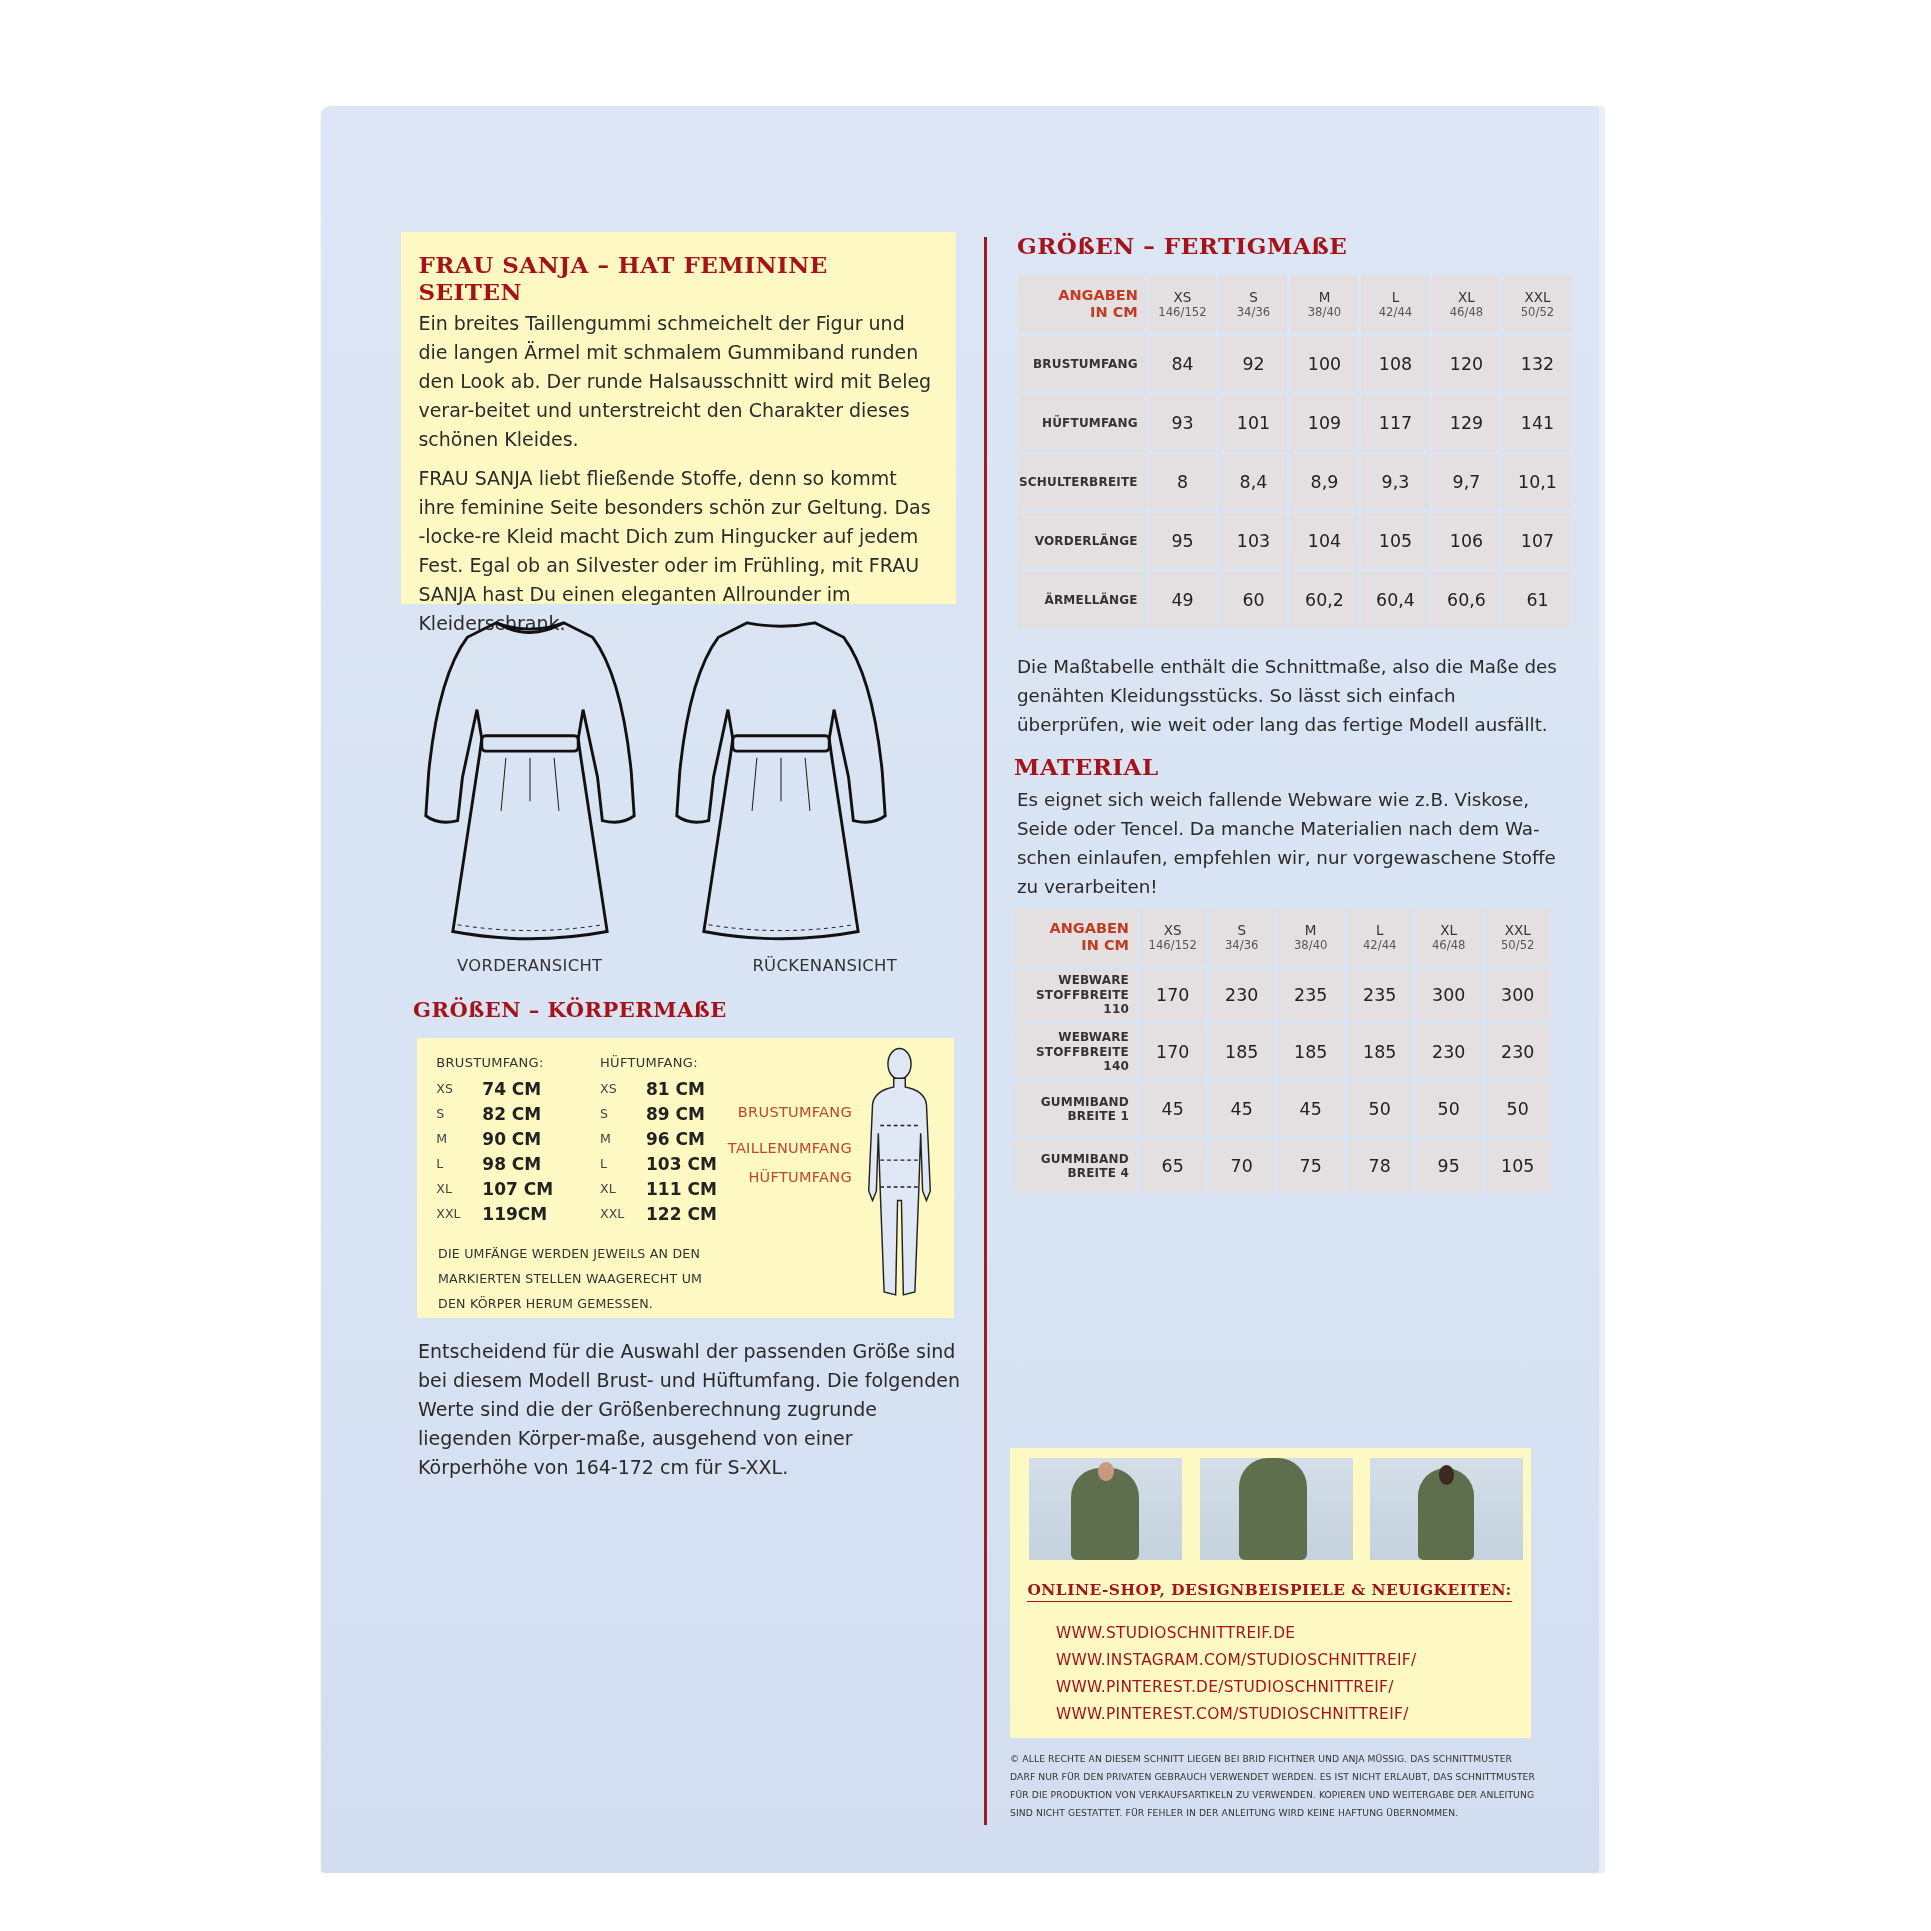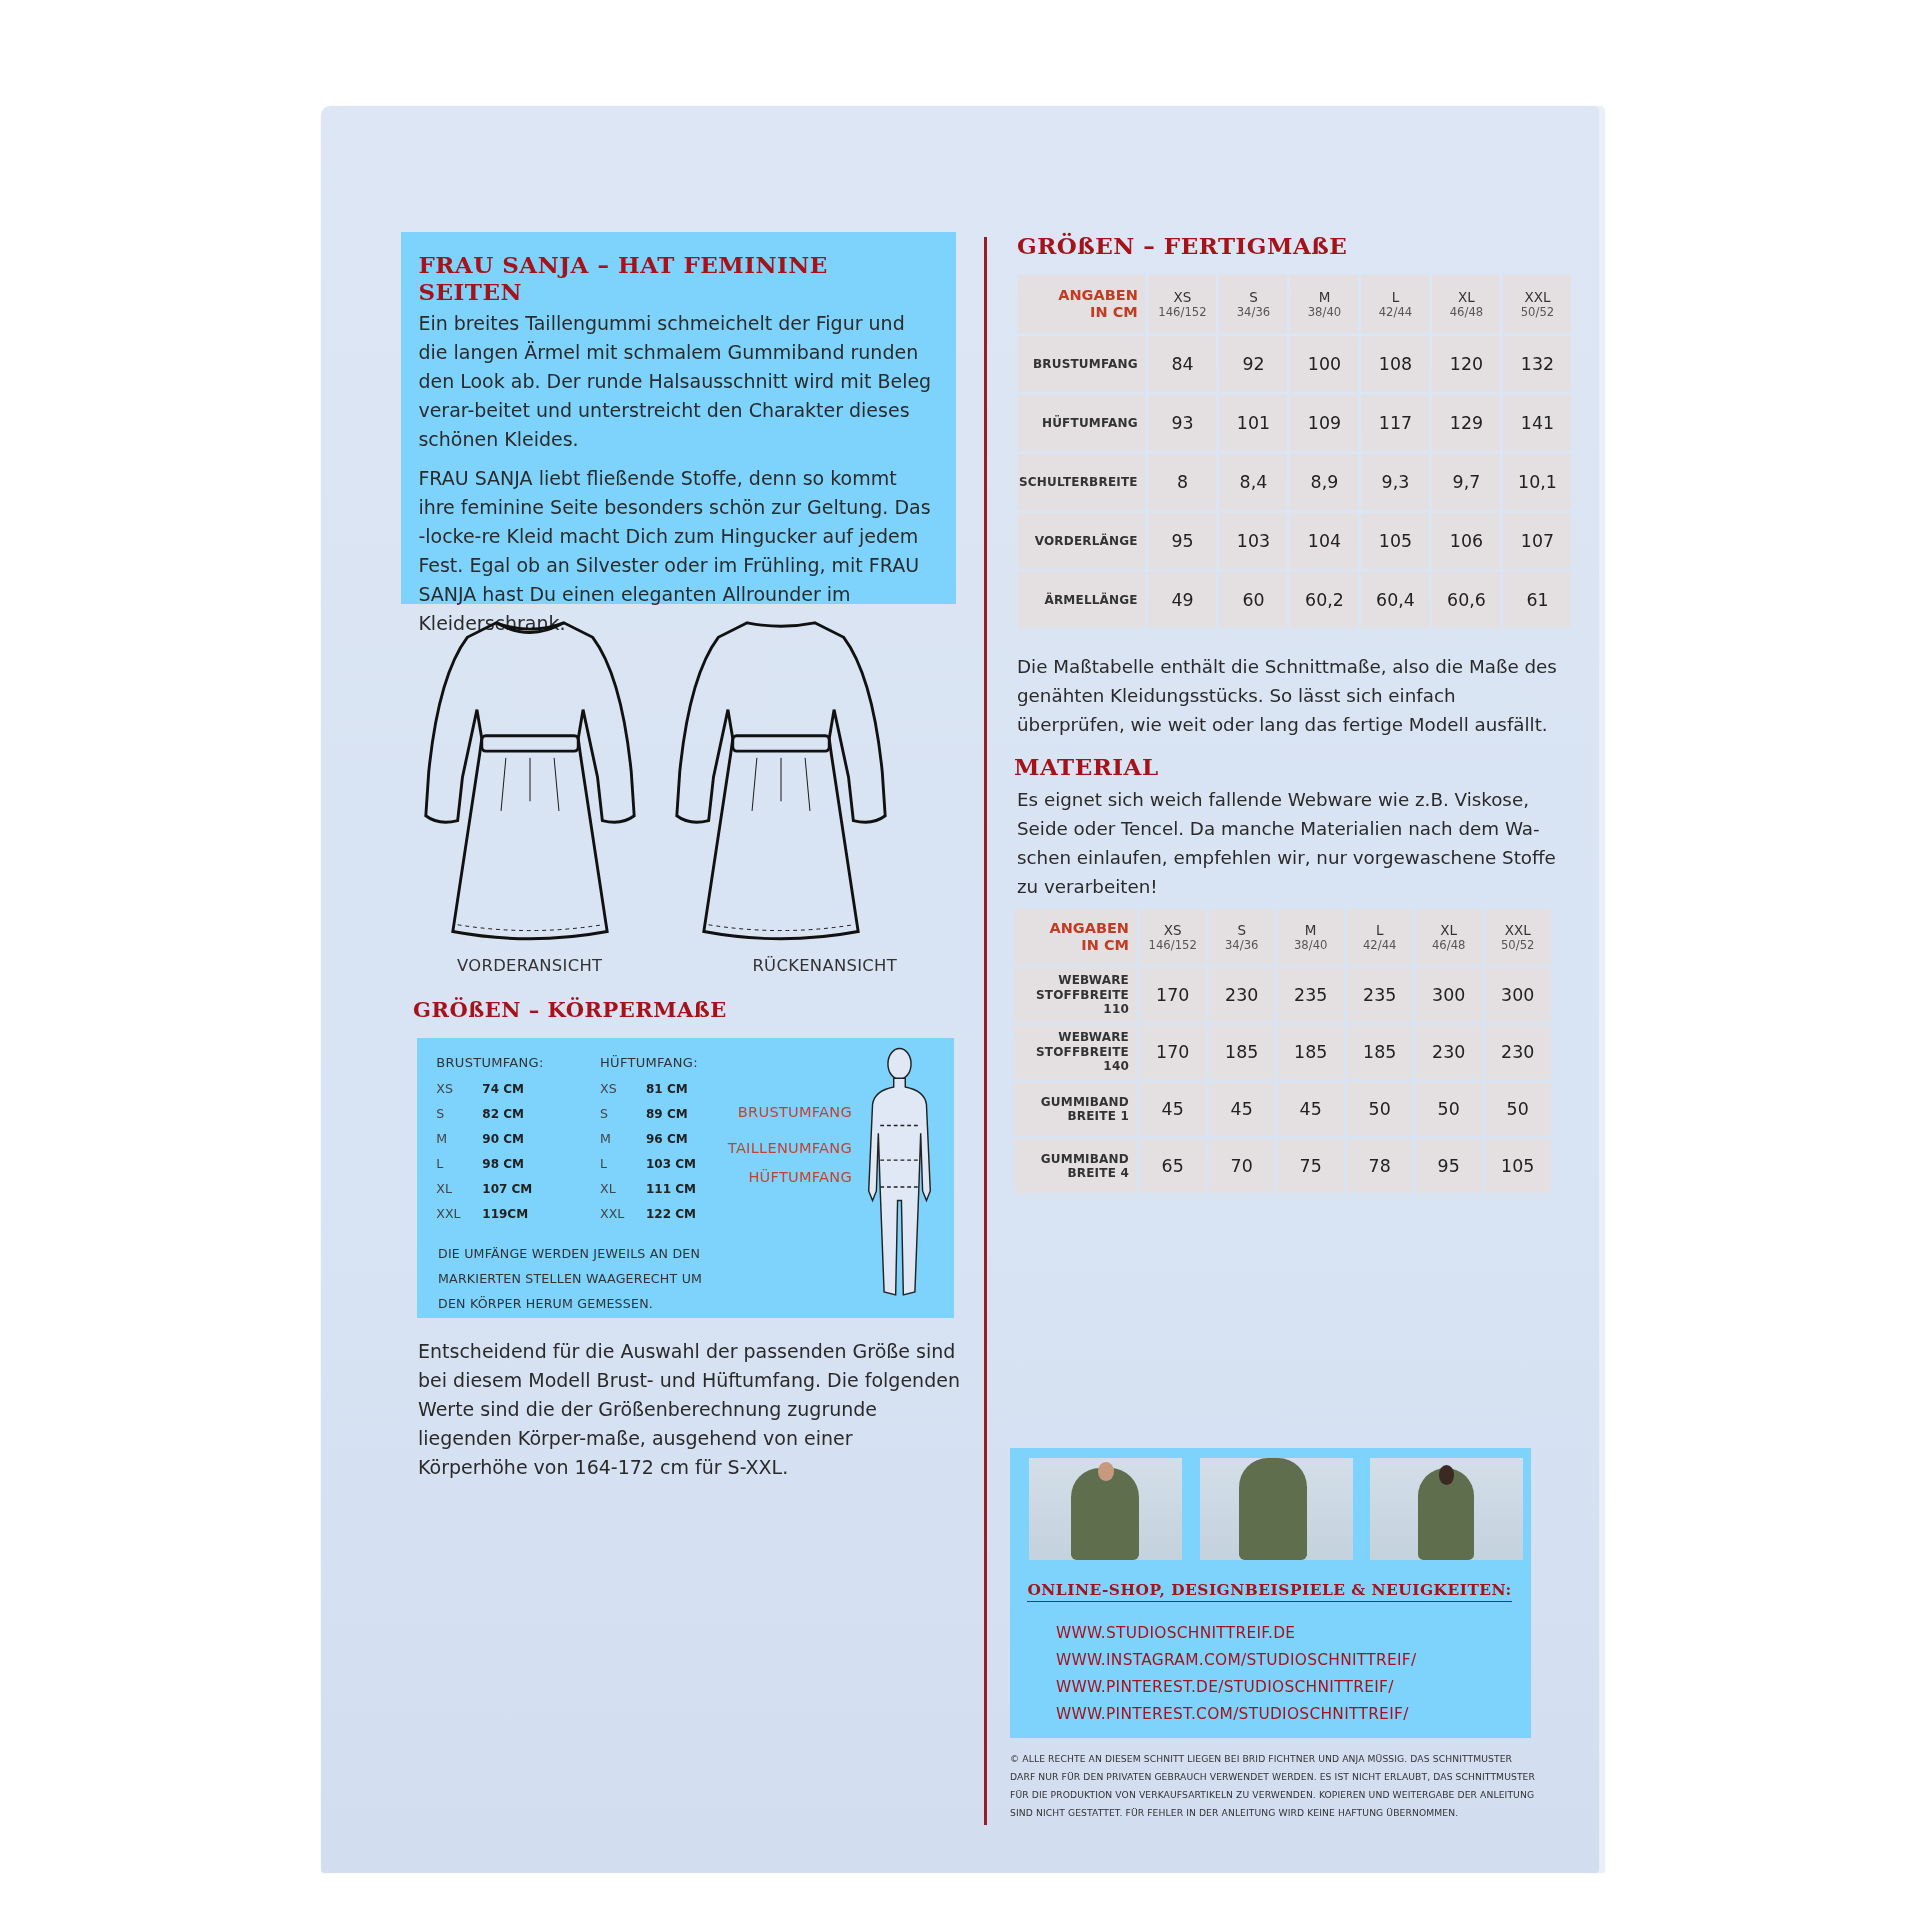--- a/index.html
+++ b/index.html
@@ -10,41 +10,41 @@
   .sheet {
     position:absolute; left:321px; top:106px; width:1284px; height:1767px;
     background:linear-gradient(180deg,#dce6f4 0%,#d8e3f3 60%,#d2def0 100%);
     border-radius:9.7px 5.8px 3.9px 3.9px;
     box-shadow:-5.8px 0 0 #ecf0f6 inset, 0 0 1.9px rgba(0,0,0,0.08);
   }
   .red-title {
     font-family:"DejaVu Serif", serif; font-weight:bold; color:#a5121a;
     letter-spacing:0.5px; margin:0;
   }
-  .box { background:#7dd3fc; position:absolute; }
+  .box { background:#fef9c3; position:absolute; }
   .body-text { font-size:19px; line-height:29px; color:#2b2b2b; }
   .body-text p { margin:0 0 9.7px 0; }
 
   
   #intro { left:401px; top:232px; width:555px; height:372px; padding:19.3px 17.4px 0 17.4px; box-sizing:border-box; }
   #intro h1 { font-size:23px; margin-bottom:3.9px; }
 
   
   .sketches { position:absolute; left:406px; top:618px; width:560px; height:367px; }
   .sketch { position:absolute; top:0; width:232px; height:328px; }
   .sketch-label { position:absolute; top:338px; font-size:16.4px; color:#333; letter-spacing:0.3px; width:232px; text-align:center; }
 
   
   #km-title { position:absolute; left:413px; top:997px; font-size:21px; }
   #km-box { left:417px; top:1038px; width:537px; height:280px; }
   .km-col { position:absolute; top:17.4px; font-size:13.5px; color:#333; }
   .km-col .hd { font-size:13px; margin-bottom:5.8px; letter-spacing:0.3px; }
   .km-row { display:flex; height:25px; align-items:center; }
   .km-row .sz { width:46px; font-size:12.6px; color:#444; }
-  .km-row .vl { font-weight:bold; font-size:12px; color:#222; }
+  .km-row .vl { font-weight:bold; font-size:17px; color:#222; }
   .km-note { position:absolute; left:21px; top:203px; font-size:12.6px; line-height:25px; color:#333; letter-spacing:0.2px; }
   .fig-label { position:absolute; font-size:14.5px; color:#c0452e; text-align:right; width:145px; letter-spacing:0.3px; }
   #figure { position:absolute; left:444px; top:7.7px; width:77px; height:261px; }
 
   #km-text { position:absolute; left:418px; top:1337px; width:550px; font-size:19px; line-height:29px; }
 
   
   .divider { position:absolute; left:984px; top:237px; width:2.9px; height:1588px; background:#9c1d1f; }
 
   

